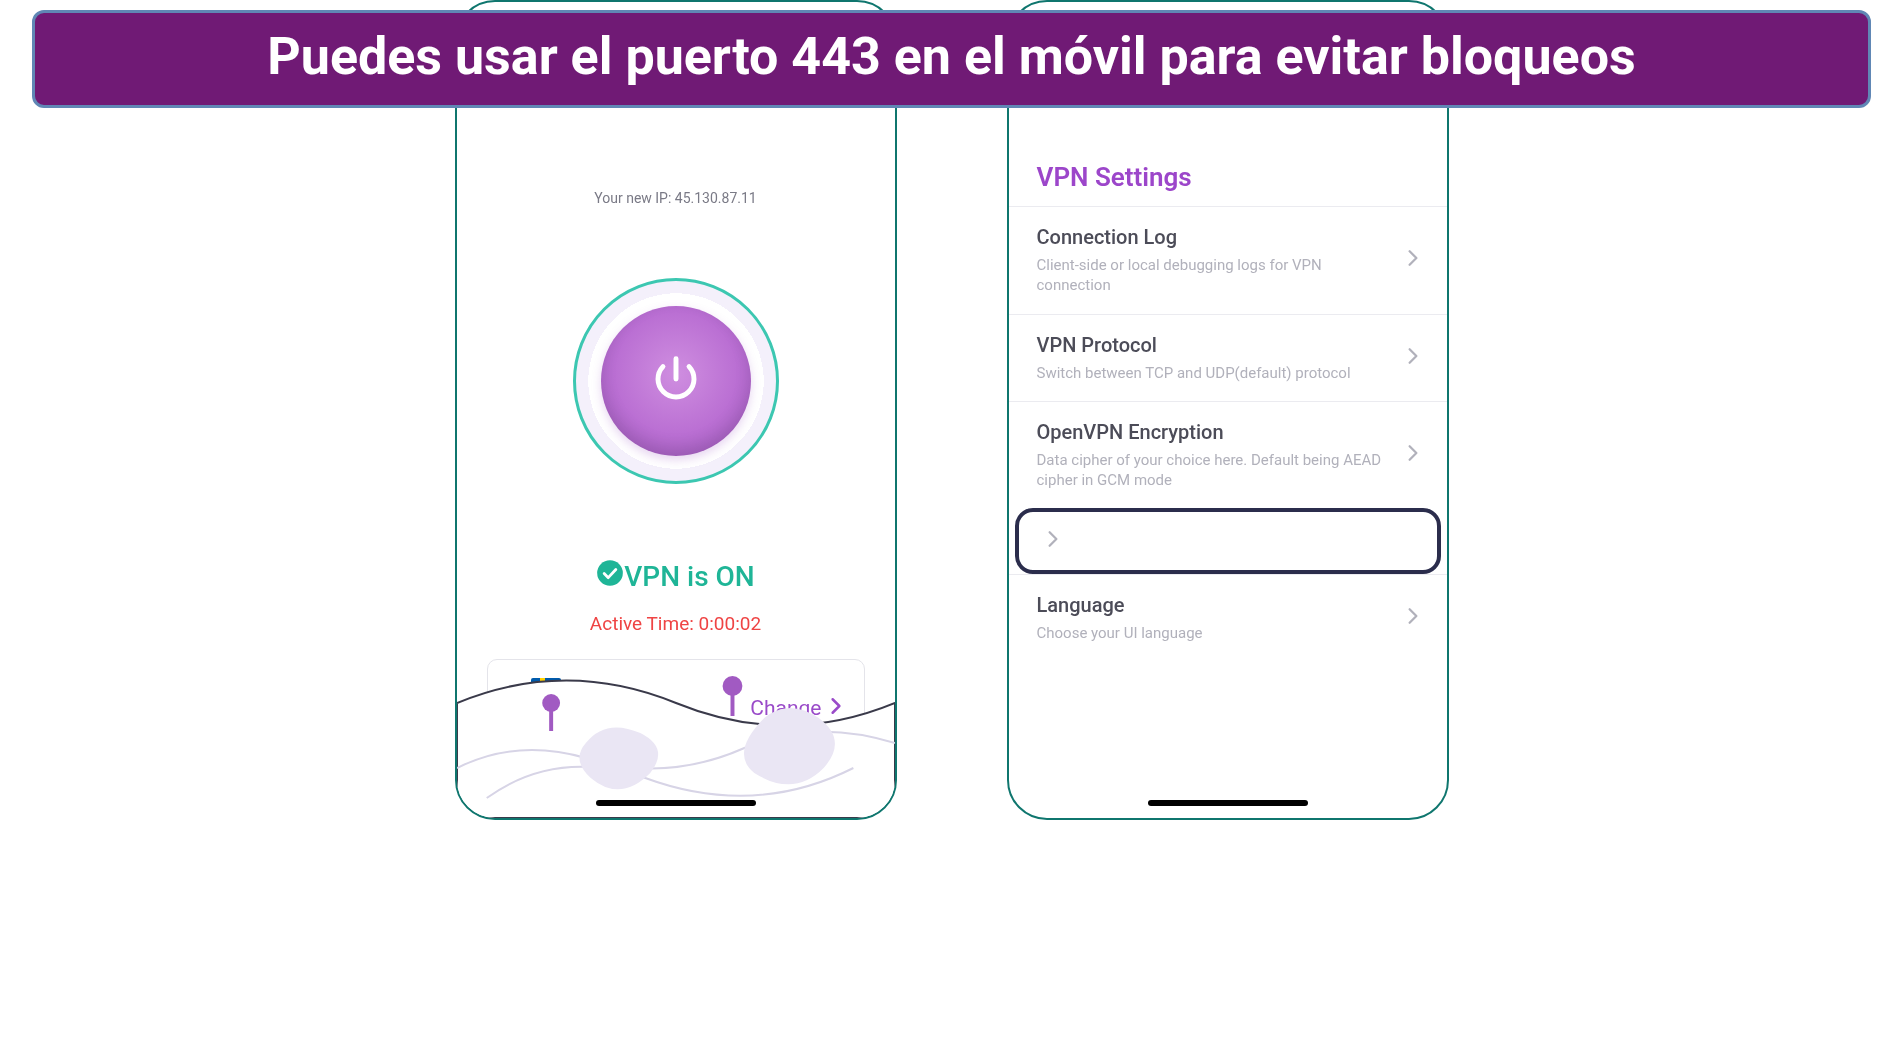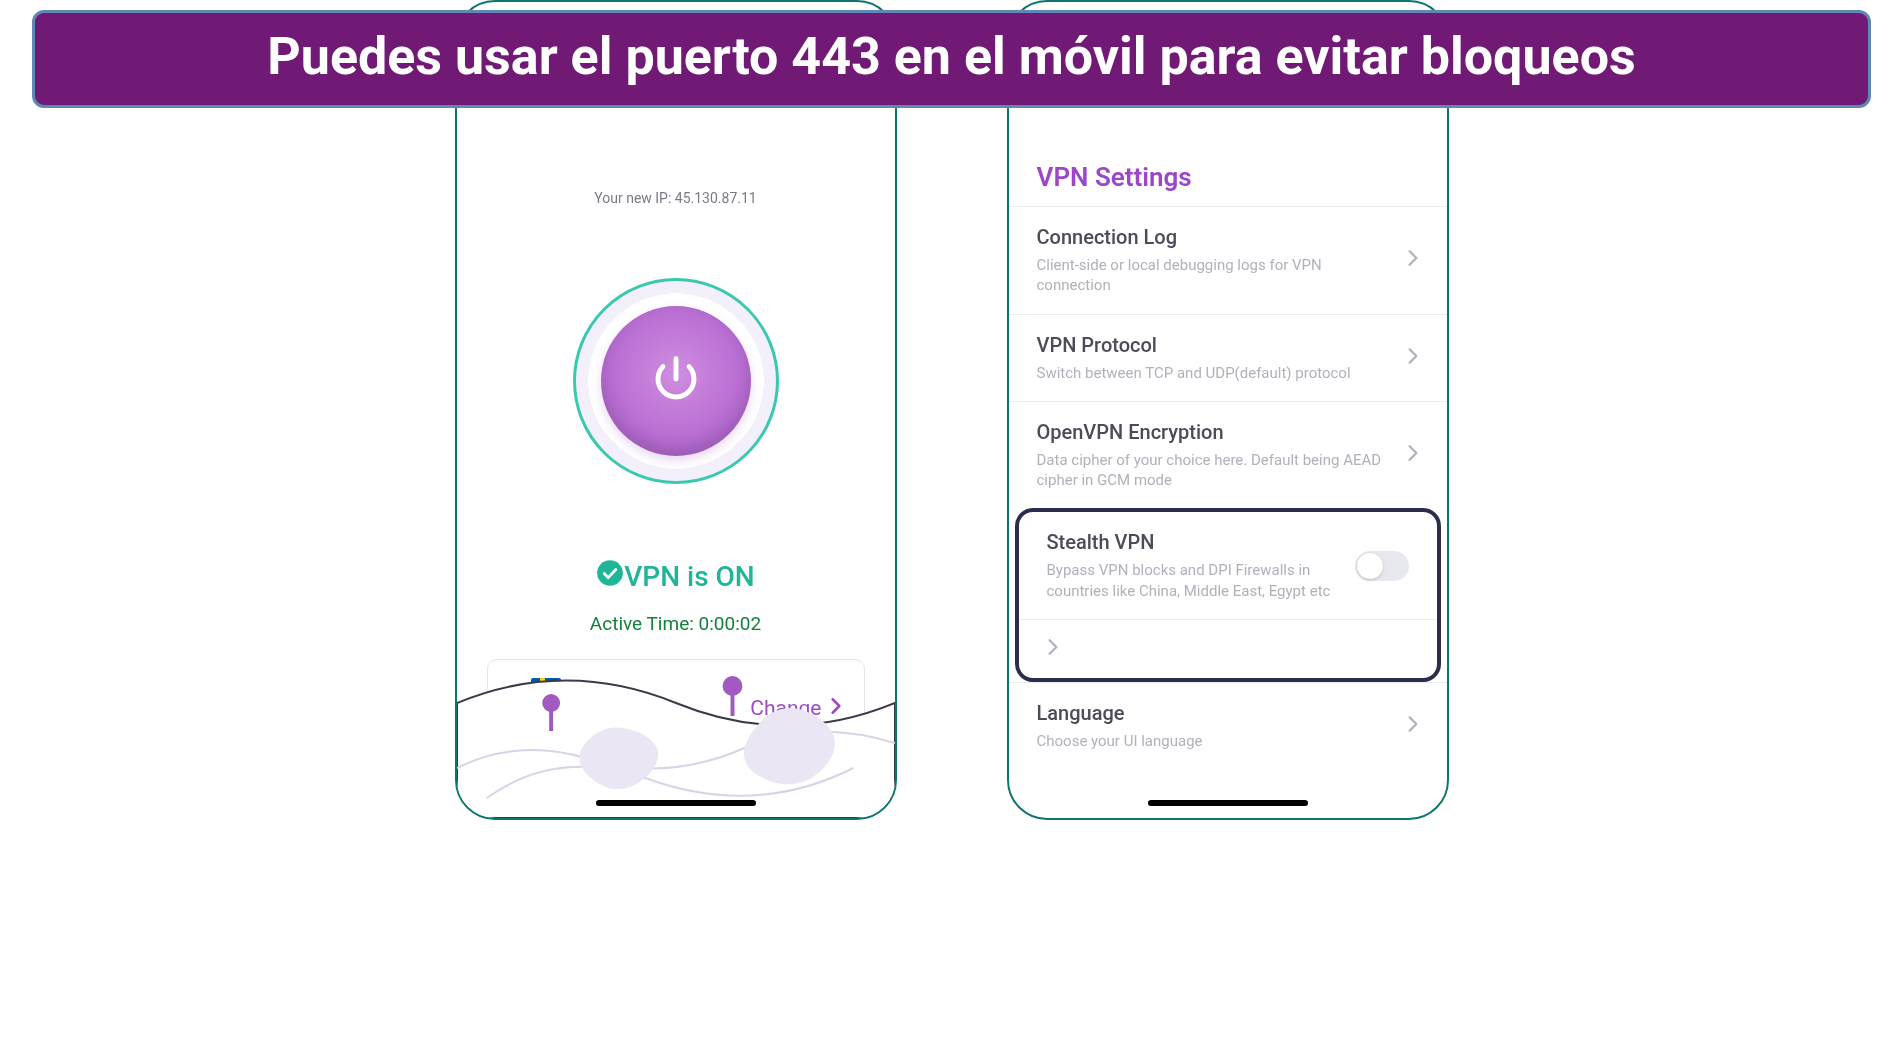--- a/index.html
+++ b/index.html
@@ -92,21 +92,21 @@
     display: flex;
     justify-content: center;
     align-items: center;
     gap: 0;
     color: #1fb597;
     font-size: 28px;
     font-weight: 500;
   }
   .active-time {
     margin-top: 18px;
-    color: #15803d;
+    color: #ef4444;
     font-size: 19px;
   }
   .country-card {
     margin: 24px 30px 0 30px;
     border: 1.5px solid #e4e4ea;
     border-radius: 10px;
     padding: 18px 22px;
     display: flex;
     align-items: center;
     justify-content: space-between;
@@ -329,29 +329,20 @@
         <div class="setting-desc">Data cipher of your choice here. Default being AEAD cipher in GCM mode</div>
       </div>
       <span class="chevron">
         <svg width="12" height="18" viewBox="0 0 10 16" fill="none" stroke="#b1b1bb" stroke-width="2" stroke-linecap="round" stroke-linejoin="round">
             <path d="M2 2 L8 8 L2 14"></path>
           </svg>
       </span>
     </div>
 
     <div class="highlight-box">
-      <div class="setting-row">
-        <div class="setting-text">
-          <div class="setting-title">Stealth VPN</div>
-          <div class="setting-desc">Bypass VPN blocks and DPI Firewalls in countries like China, Middle East, Egypt etc</div>
-        </div>
-        <div class="toggle">
-          <div class="toggle-knob"></div>
-        </div>
-      </div>
 
       <div class="setting-row">
         <span class="chevron">
           <svg width="12" height="18" viewBox="0 0 10 16" fill="none" stroke="#b1b1bb" stroke-width="2" stroke-linecap="round" stroke-linejoin="round">
               <path d="M2 2 L8 8 L2 14"></path>
             </svg>
         </span>
       </div>
     </div>
 

